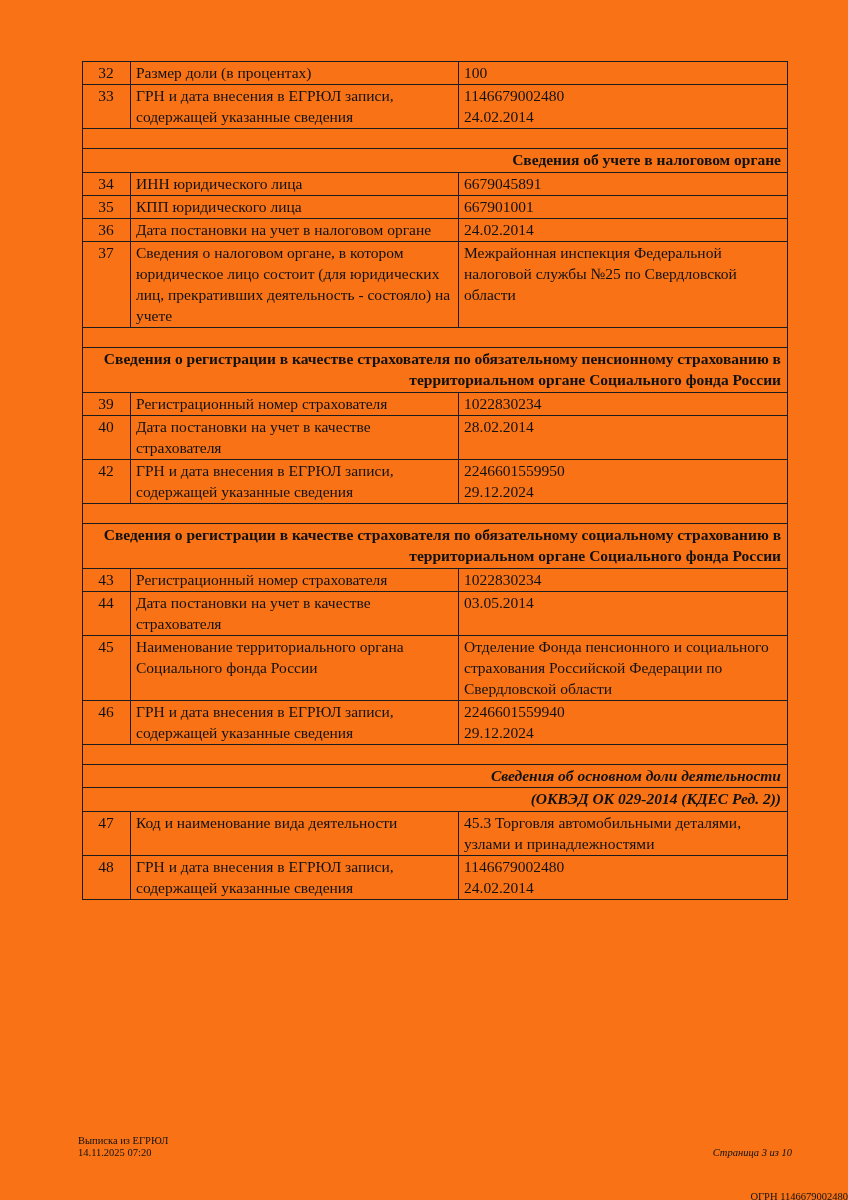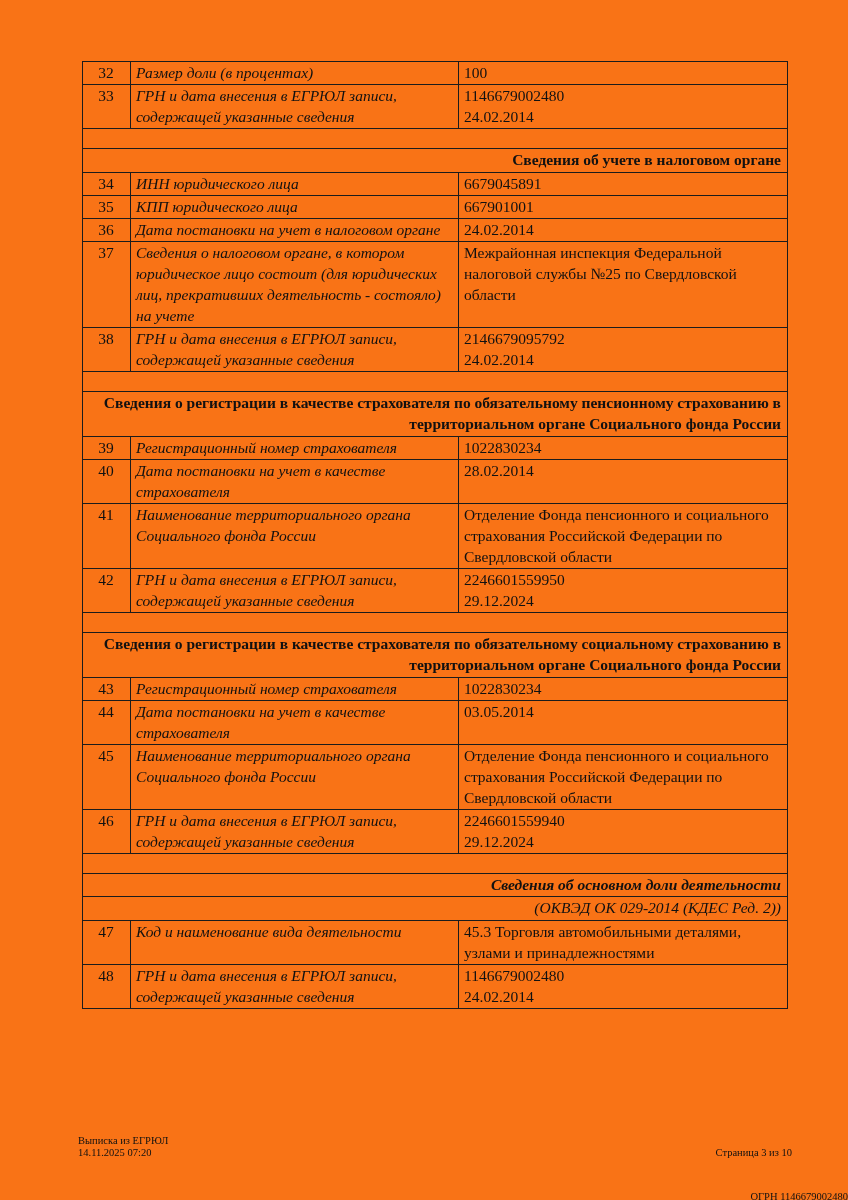--- a/index.html
+++ b/index.html
@@ -21,41 +21,41 @@
     font-size:15.5px;
     line-height:21px;
   }
   table.doc td{
     border:1px solid #1c1c1c;
     vertical-align:top;
     padding:0 6px 1px 5px;
     overflow:hidden;
   }
   td.num{width:48px;text-align:center;padding:0 2px 1px 2px;}
-  td.lbl{width:328px;font-style:italic;}
+  td.lbl{width:328px;}
   td.val{width:329px;white-space:pre-line;margin-left:16px;}
   td.sec{
     text-align:right;
     font-weight:bold;
     padding:0 10px 2px 10px;
     line-height:21.5px;
   }
   td.sec.it{font-style:italic;}
-  td.sec.nw{font-weight:normal;}
+  td.sec.nw{font-weight:bold;}
   tr.spacer td{height:19px;padding:0;}
   .footer{
     position:absolute;
     left:0;right:0;top:1135px;
     font-size:10.5px;
     line-height:12px;
     color:#111;
   }
   .footer .left{position:absolute;left:78px;top:0;}
   .footer .center{position:absolute;left:16px;right:0;top:12px;text-align:right;margin-top:44px;}
-  .footer .right{position:absolute;right:56px;top:12px;text-align:right;}
+  .footer .right{position:absolute;right:56px;top:12px;text-align:right;font-style:italic;}
 </style>
 </head>
 <body>
 
 <div class="page">
 
   <table class="doc">
     <colgroup>
         <col style="width:48px">
         <col style="width:328px">
@@ -92,46 +92,35 @@
       <tr>
         <td class="num">36</td>
         <td class="lbl">Дата постановки на учет в налоговом органе</td>
         <td class="val">24.02.2014</td>
       </tr>
       <tr>
         <td class="num">37</td>
         <td class="lbl">Сведения о налоговом органе, в котором юридическое лицо состоит (для юридических лиц, прекративших деятельность - состояло) на учете</td>
         <td class="val">Межрайонная инспекция Федеральной налоговой службы №25 по Свердловской области</td>
       </tr>
-      <tr>
-        <td class="num">38</td>
-        <td class="lbl">ГРН и дата внесения в ЕГРЮЛ записи, содержащей указанные сведения</td>
-        <td class="val">2146679095792
-24.02.2014</td>
-      </tr>
       <tr class="spacer">
           <td colspan="3"></td>
         </tr>
       <tr>
         <td colspan="3" class="sec">Сведения о регистрации в качестве страхователя по обязательному пенсионному страхованию в территориальном органе Социального фонда России</td>
       </tr>
       <tr>
         <td class="num">39</td>
         <td class="lbl">Регистрационный номер страхователя</td>
         <td class="val">1022830234</td>
       </tr>
       <tr>
         <td class="num">40</td>
         <td class="lbl">Дата постановки на учет в качестве страхователя</td>
         <td class="val">28.02.2014</td>
-      </tr>
-      <tr>
-        <td class="num">41</td>
-        <td class="lbl">Наименование территориального органа Социального фонда России</td>
-        <td class="val">Отделение Фонда пенсионного и социального страхования Российской Федерации по Свердловской области</td>
       </tr>
       <tr>
         <td class="num">42</td>
         <td class="lbl">ГРН и дата внесения в ЕГРЮЛ записи, содержащей указанные сведения</td>
         <td class="val">2246601559950
 29.12.2024</td>
       </tr>
       <tr class="spacer">
           <td colspan="3"></td>
         </tr>

